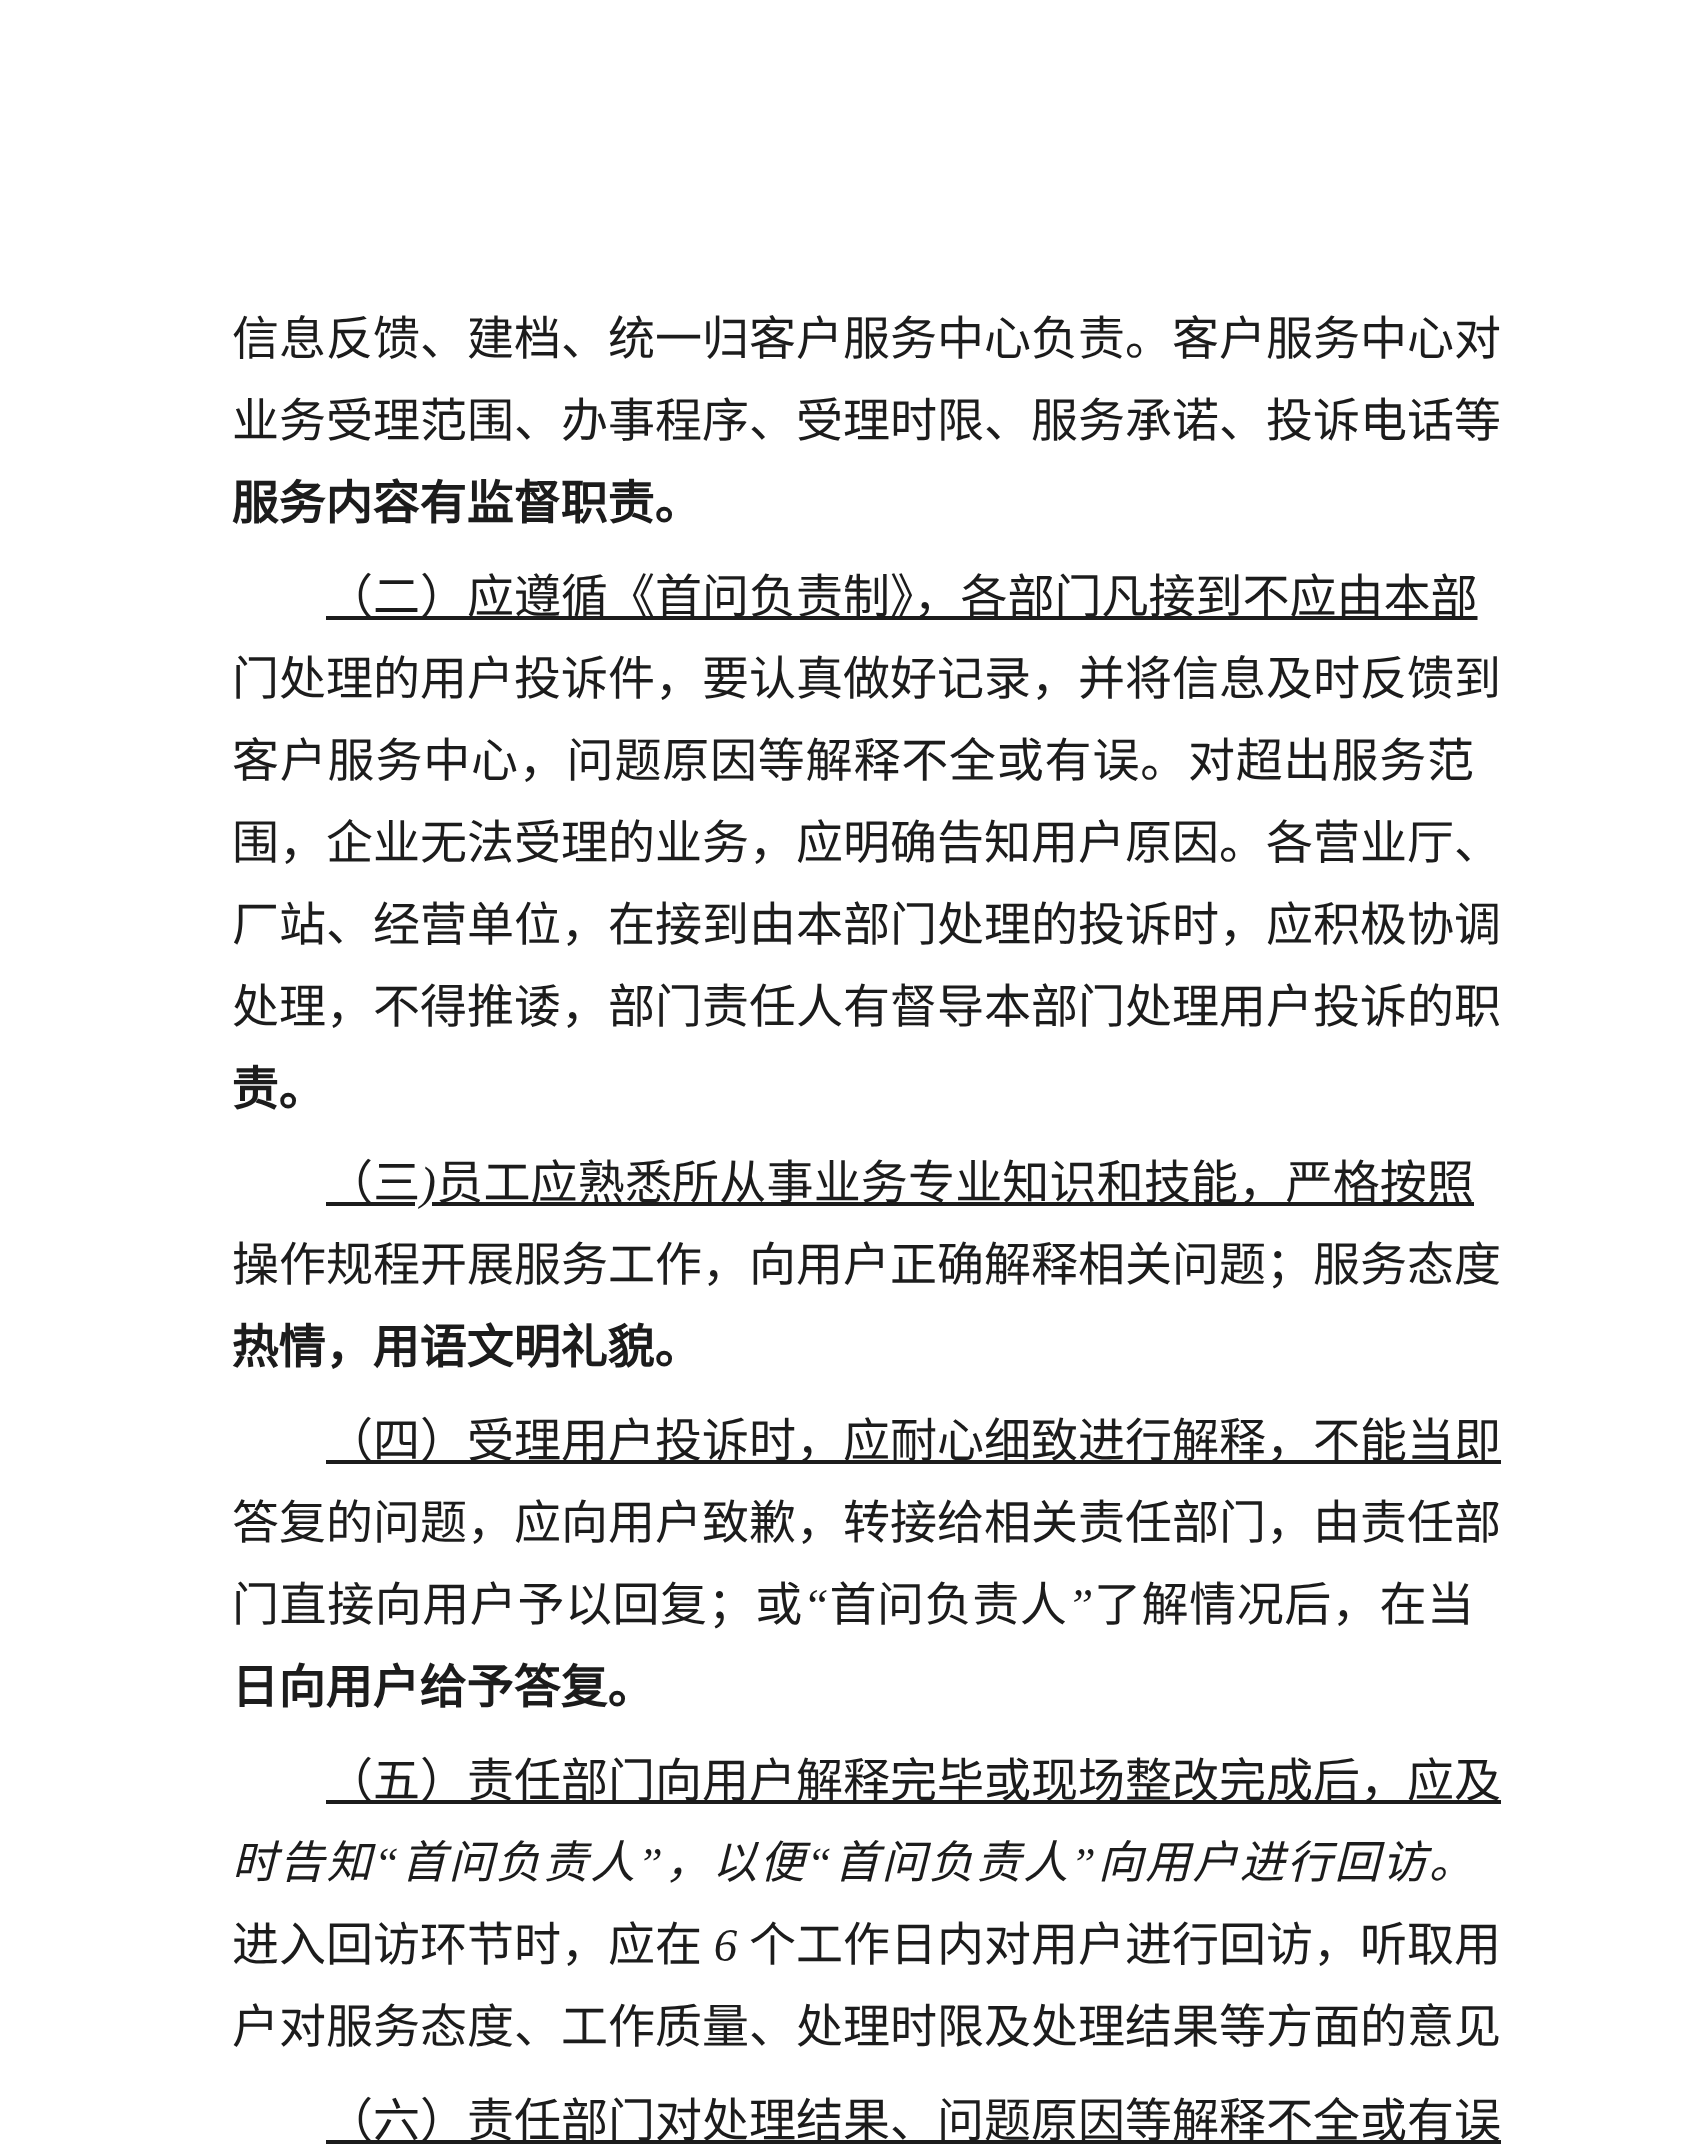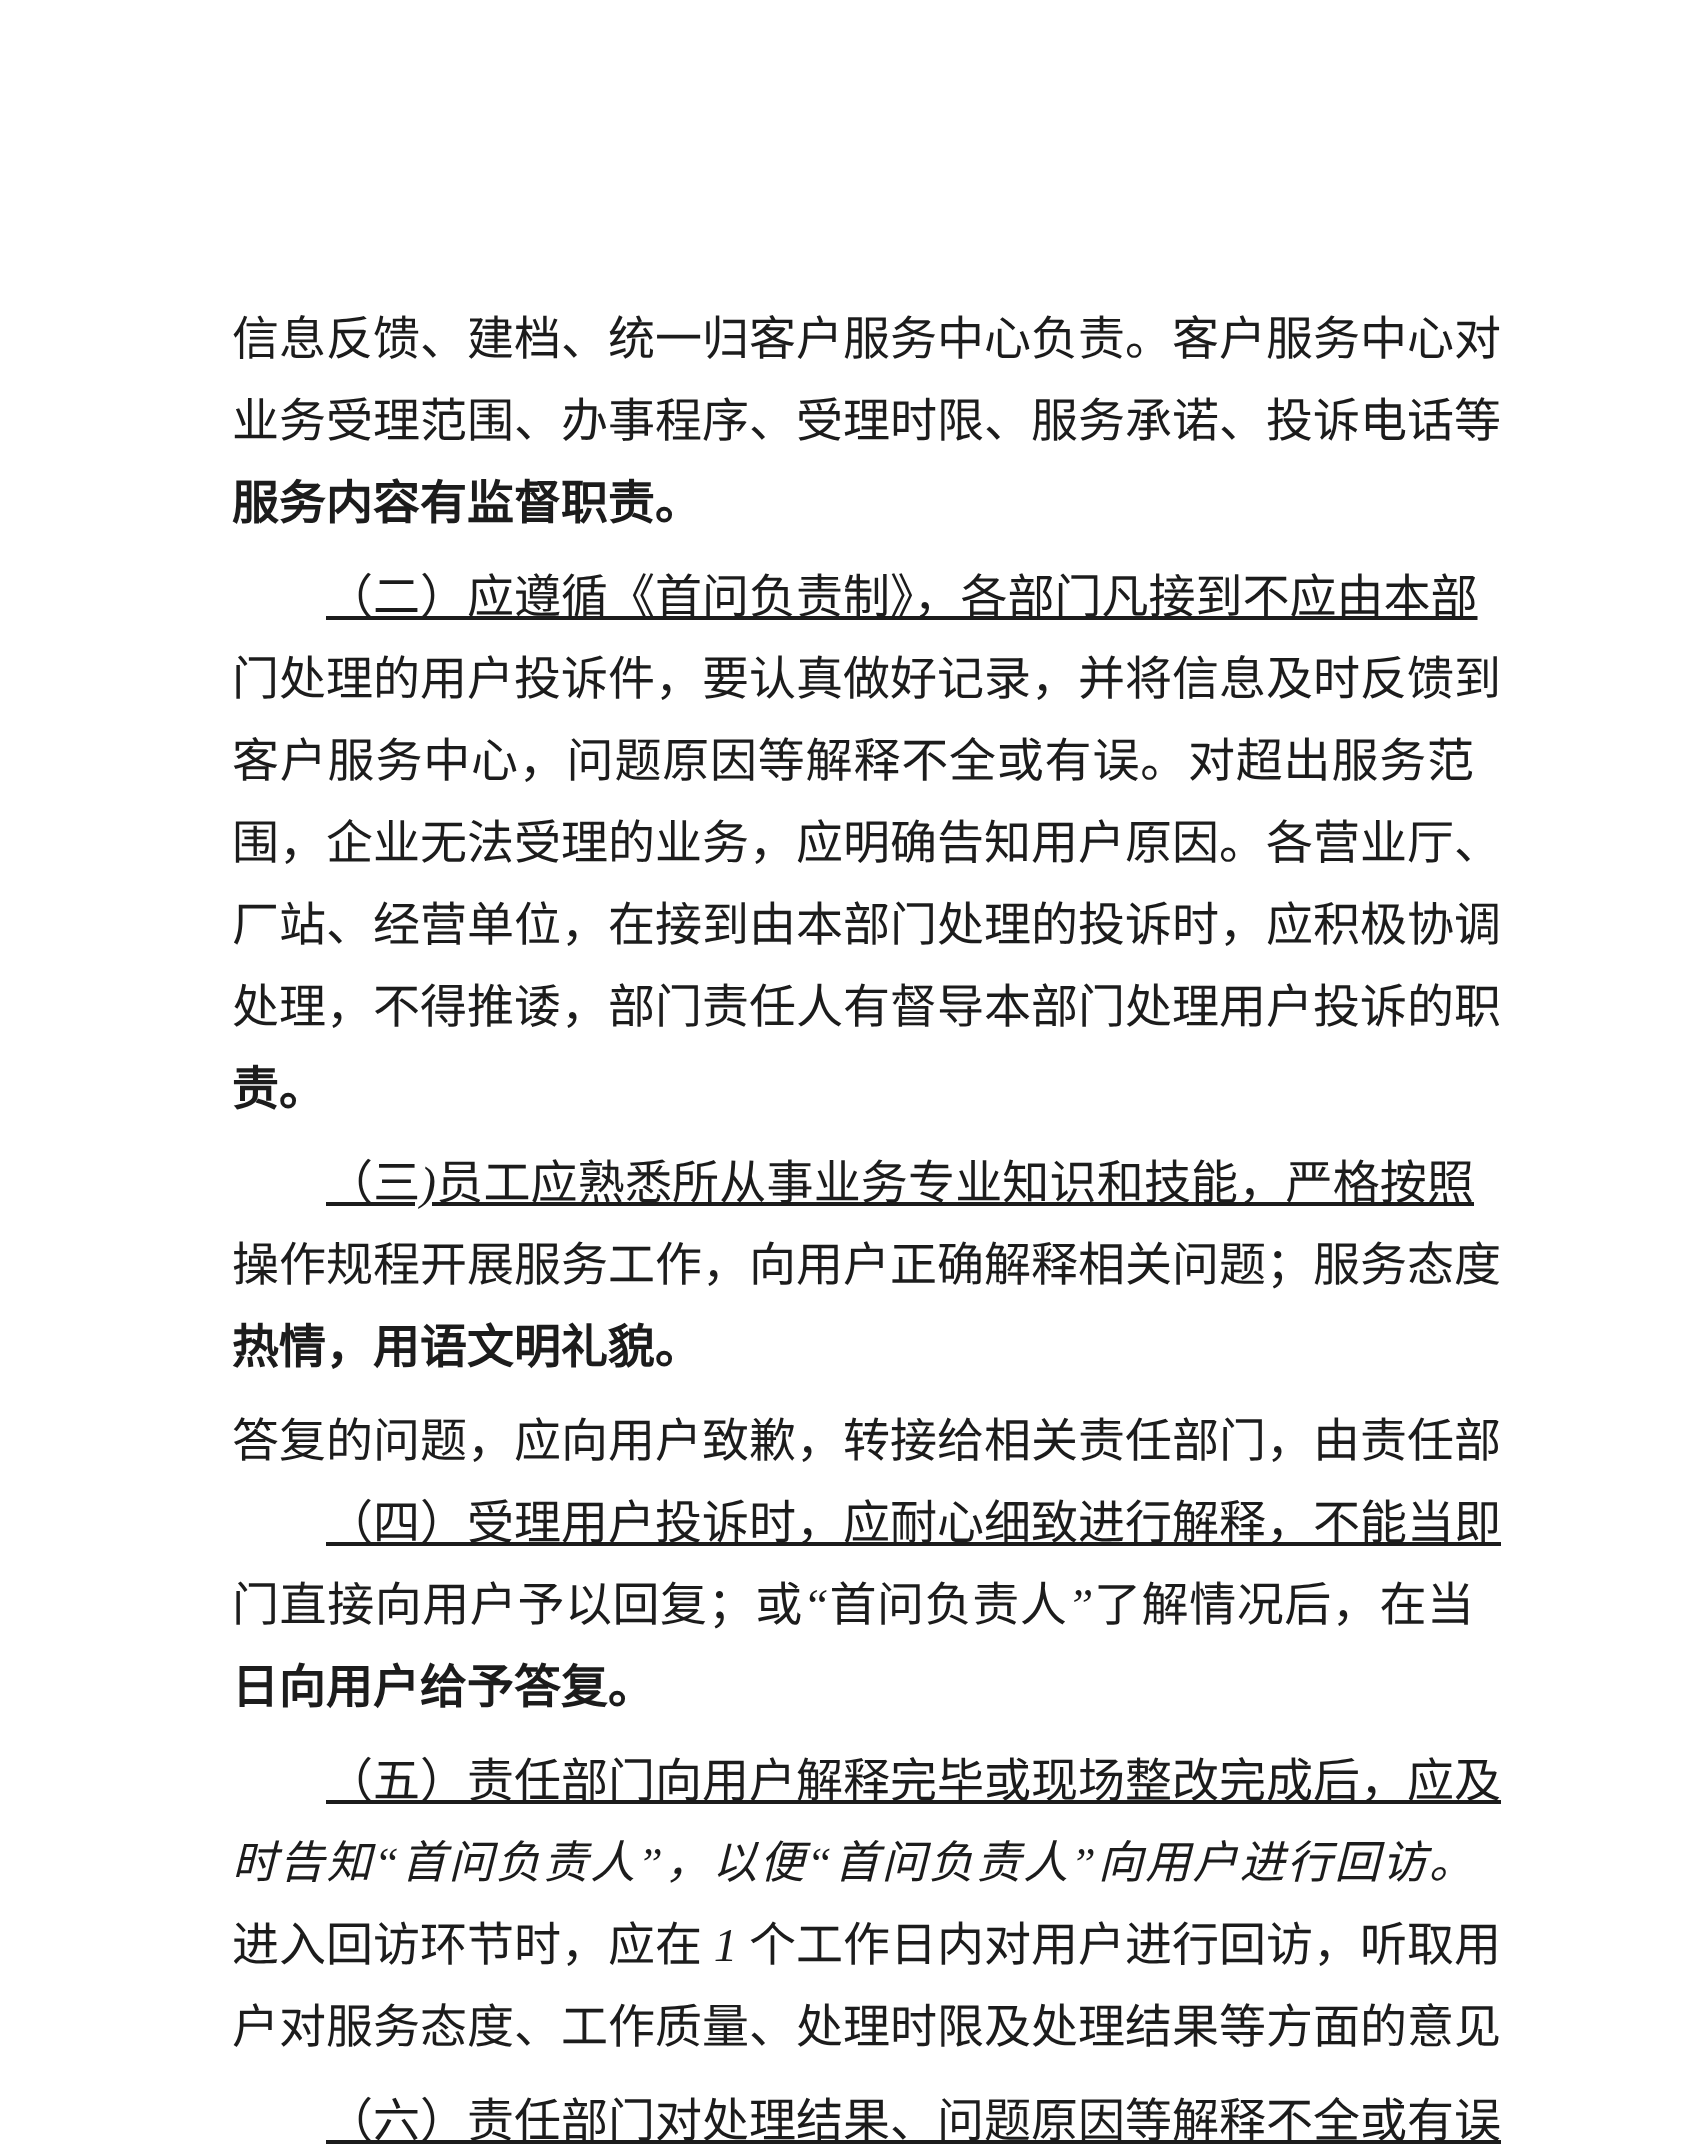--- a/index.html
+++ b/index.html
@@ -73,30 +73,30 @@
       <div class="line short">责。</div>
     </div>
 
     <div class="para">
       <div class="line indent">（三)员工应熟悉所从事业务专业知识和技能，严格按照</div>
       <div class="line">操作规程开展服务工作，向用户正确解释相关问题；服务态度</div>
       <div class="line short">热情，用语文明礼貌。</div>
     </div>
 
     <div class="para">
+      <div class="line indent">（四）受理用户投诉时，应耐心细致进行解释，不能当即</div>
       <div class="line">答复的问题，应向用户致歉，转接给相关责任部门，由责任部</div>
-      <div class="line indent">（四）受理用户投诉时，应耐心细致进行解释，不能当即</div>
       <div class="line">门直接向用户予以回复；或“首问负责人”了解情况后，在当</div>
       <div class="line short">日向用户给予答复。</div>
     </div>
 
     <div class="para">
       <div class="line indent">（五）责任部门向用户解释完毕或现场整改完成后，应及</div>
       <div class="line squeeze">时告知“首问负责人”，以便“首问负责人”向用户进行回访。</div>
-      <div class="line">进入回访环节时，应在 1 个工作日内对用户进行回访，听取用</div>
+      <div class="line">进入回访环节时，应在 6 个工作日内对用户进行回访，听取用</div>
       <div class="line">户对服务态度、工作质量、处理时限及处理结果等方面的意见</div>
     </div>
 
     <div class="para">
       <div class="line indent">（六）责任部门对处理结果、问题原因等解释不全或有误</div>
     </div>
 
   </div>
 </div>
 

